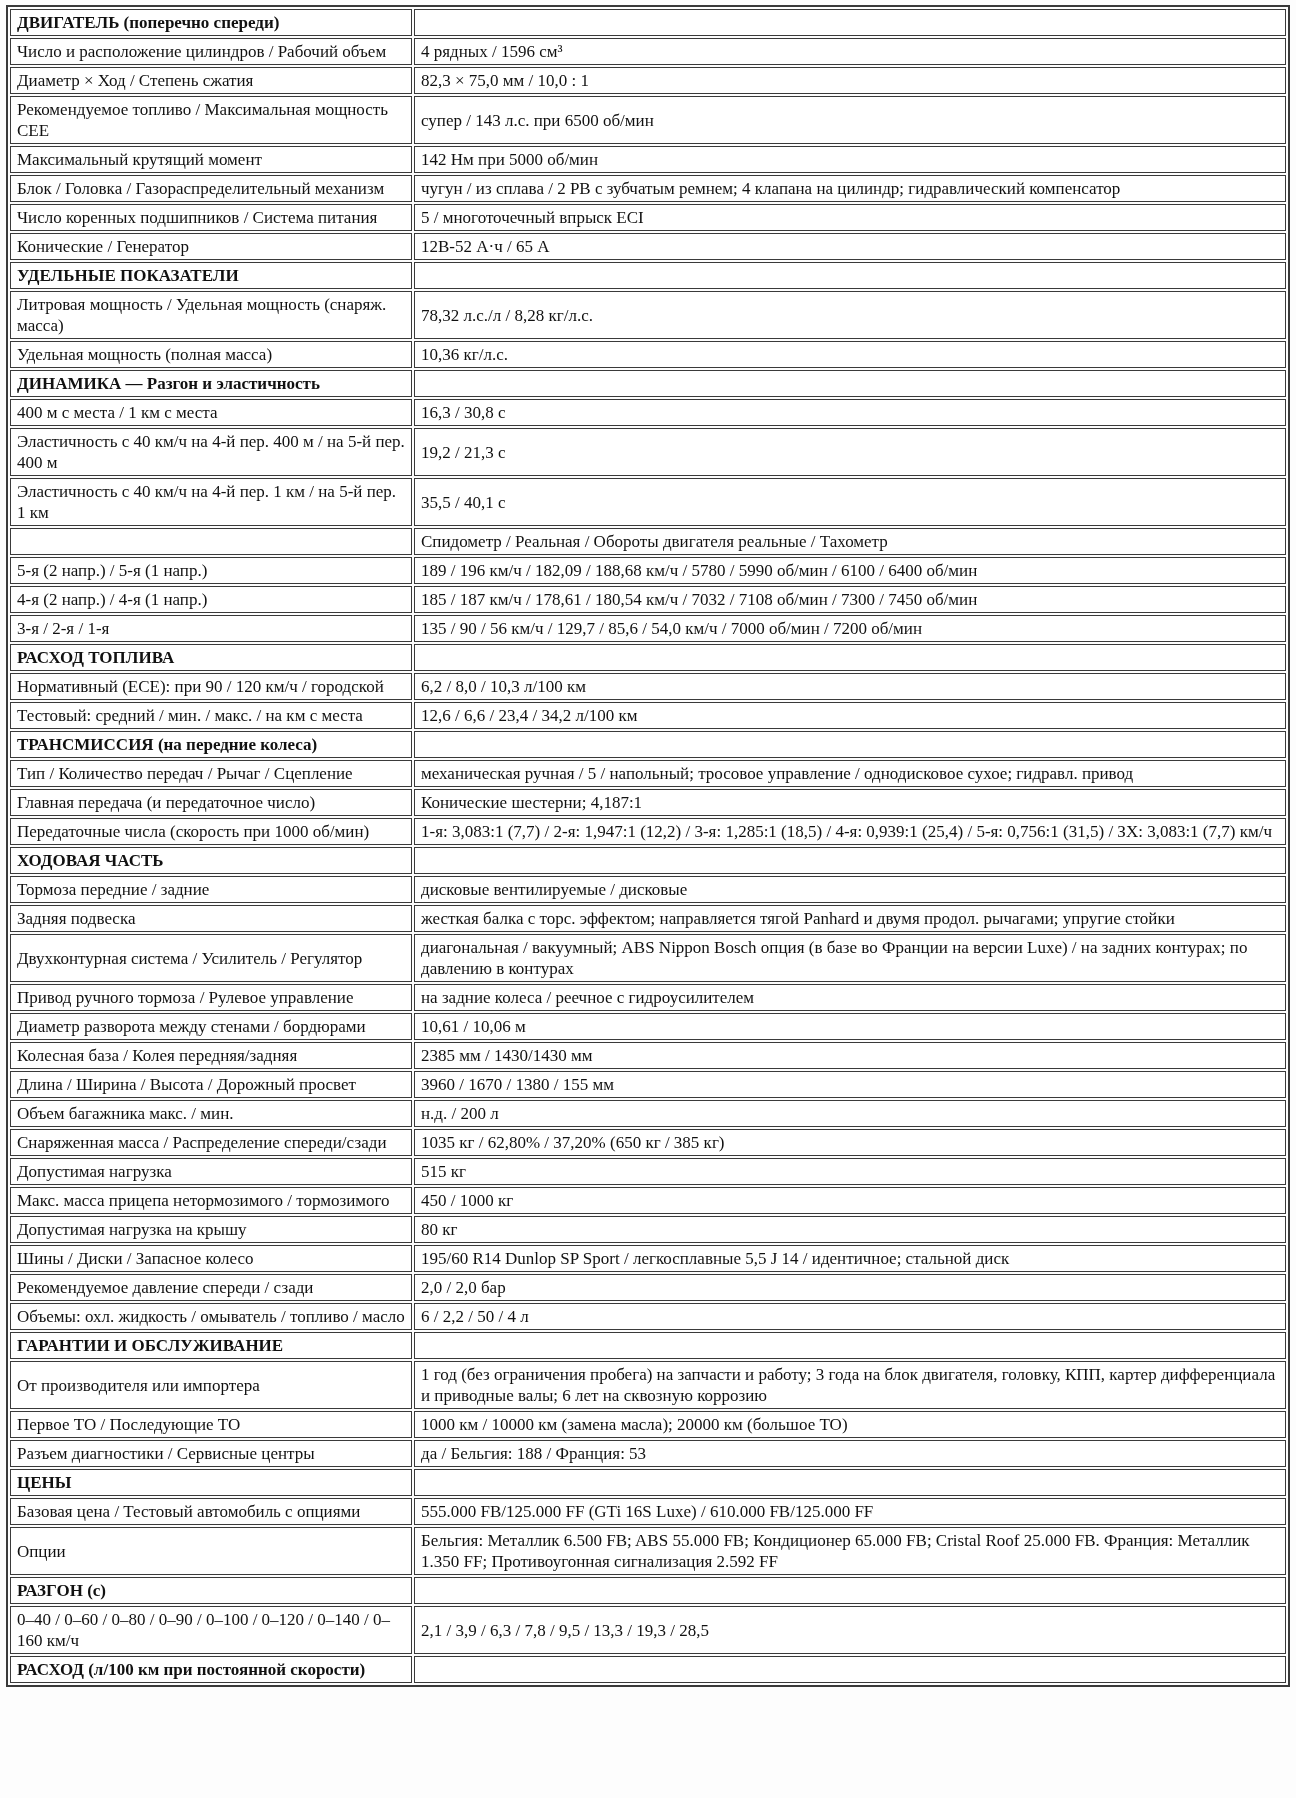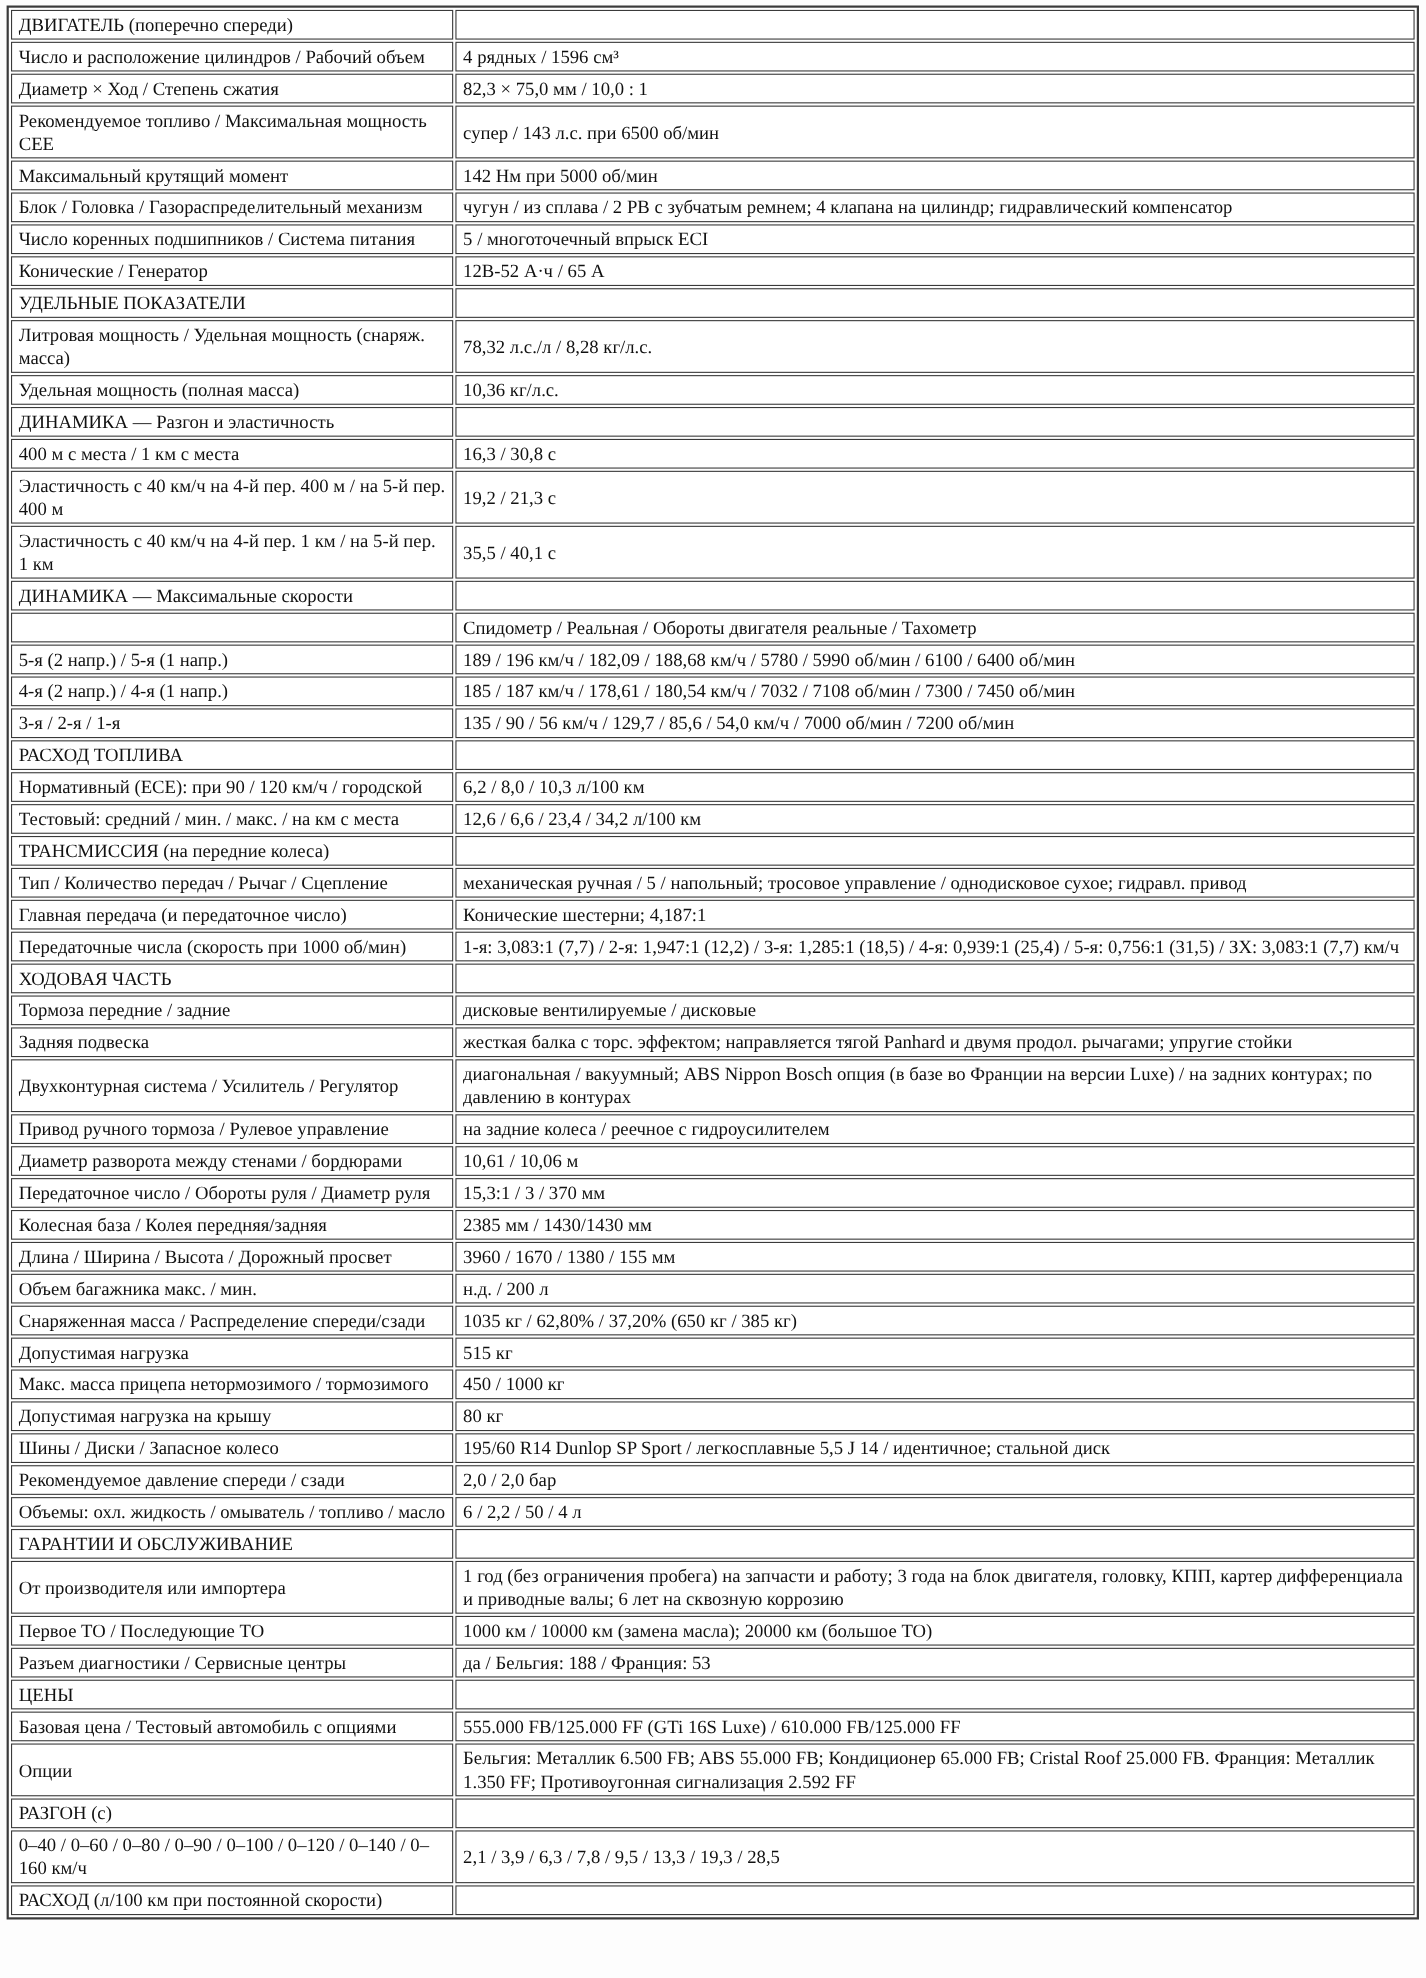--- a/index.html
+++ b/index.html
@@ -1,21 +1,21 @@
 <!DOCTYPE html>
 <html><head>
 <meta charset="utf-8">
 <style>
   html,body{margin:0;padding:0;background:#fdfdfd;}
   body{font-family:"Liberation Serif","DejaVu Serif",serif;color:#111;}
   .page{width:1296px;min-height:1798px;box-sizing:border-box;padding:5px 6px;background:#fdfdfd;}
   table.spec{width:100%;border-collapse:separate;border-spacing:2px;border:2px solid #3a3a3a;background:#fdfdfd;}
   table.spec td{border:1px solid #3a3a3a;padding:2px 6px;font-size:17px;line-height:21px;vertical-align:middle;background:#fff;}
   table.spec col.c1{width:402px;}
-  td.section{font-weight:normal;font-size:17.5px;}
+  td.section{font-weight:bold;font-size:17.5px;}
 </style>
 </head>
 <body>
 
 <div class="page">
   <table class="spec">
     <colgroup>
         <col class="c1">
         <col class="c2">
       </colgroup>
@@ -74,24 +74,20 @@
         </tr>
         <tr>
           <td>Эластичность с 40 км/ч на 4-й пер. 400 м / на 5-й пер. 400 м</td>
           <td>19,2 / 21,3 с</td>
         </tr>
         <tr>
           <td>Эластичность с 40 км/ч на 4-й пер. 1 км / на 5-й пер. 1 км</td>
           <td>35,5 / 40,1 с</td>
         </tr>
         <tr>
-          <td class="section">ДИНАМИКА — Максимальные скорости</td>
-          <td></td>
-        </tr>
-        <tr>
           <td></td>
           <td>Спидометр / Реальная / Обороты двигателя реальные / Тахометр</td>
         </tr>
         <tr>
           <td>5-я (2 напр.) / 5-я (1 напр.)</td>
           <td>189 / 196 км/ч / 182,09 / 188,68 км/ч / 5780 / 5990 об/мин / 6100 / 6400 об/мин</td>
         </tr>
         <tr>
           <td>4-я (2 напр.) / 4-я (1 напр.)</td>
           <td>185 / 187 км/ч / 178,61 / 180,54 км/ч / 7032 / 7108 об/мин / 7300 / 7450 об/мин</td>
@@ -144,24 +140,20 @@
           <td>Двухконтурная система / Усилитель / Регулятор</td>
           <td>диагональная / вакуумный; ABS Nippon Bosch опция (в базе во Франции на версии Luxe) / на задних контурах; по давлению в контурах</td>
         </tr>
         <tr>
           <td>Привод ручного тормоза / Рулевое управление</td>
           <td>на задние колеса / реечное с гидроусилителем</td>
         </tr>
         <tr>
           <td>Диаметр разворота между стенами / бордюрами</td>
           <td>10,61 / 10,06 м</td>
-        </tr>
-        <tr>
-          <td>Передаточное число / Обороты руля / Диаметр руля</td>
-          <td>15,3:1 / 3 / 370 мм</td>
         </tr>
         <tr>
           <td>Колесная база / Колея передняя/задняя</td>
           <td>2385 мм / 1430/1430 мм</td>
         </tr>
         <tr>
           <td>Длина / Ширина / Высота / Дорожный просвет</td>
           <td>3960 / 1670 / 1380 / 155 мм</td>
         </tr>
         <tr>

